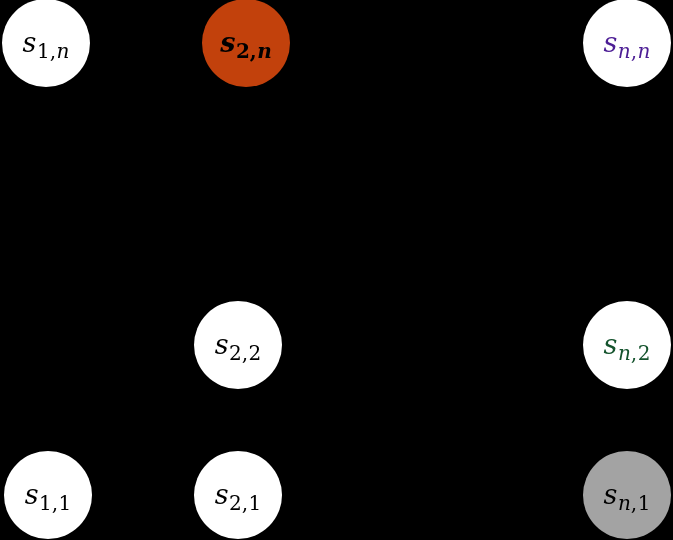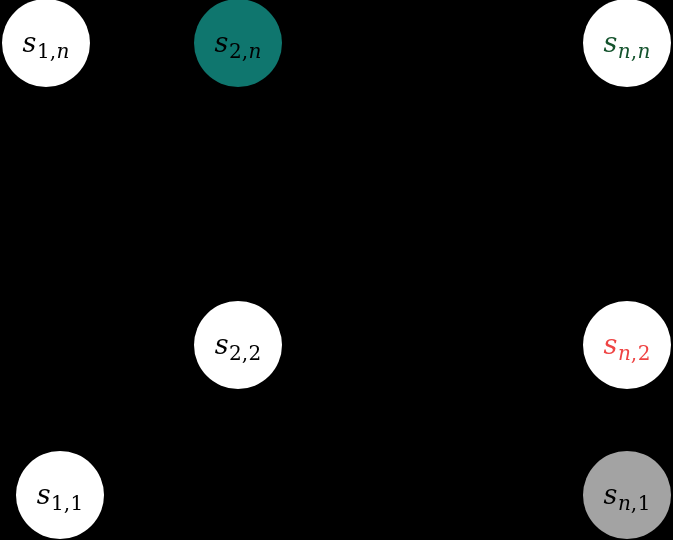--- a/index.html
+++ b/index.html
@@ -55,31 +55,34 @@
     letter-spacing: 0.5px;
   }
 </style>
 </head>
 <body>
 
 <div id="canvas" style="width: 673px; height: 540px; background: rgb(0, 0, 0);">
     <div class="node" style="left: 2px; top: -1px; width: 88px; height: 88px; background: rgb(255, 255, 255);">
       <span class="node-label" style="color: rgb(0, 0, 0);"><span class="base">s</span><span class="sub"><span class="sub-roman">1</span><span class="comma">,</span><span class="sub-italic">n</span></span></span>
     </div>
-    <div class="node" style="left: 194px; top: -1px; width: 88px; height: 88px; background: #0f766e;">
+    <div class="node" style="left: 202px; top: -1px; width: 88px; height: 88px; background: #c2410c; font-weight: bold;">
       <span class="node-label" style="color: rgb(0, 0, 0);"><span class="base">s</span><span class="sub"><span class="sub-roman">2</span><span class="comma">,</span><span class="sub-italic">n</span></span></span>
     </div>
     <div class="node" style="left: 583px; top: -1px; width: 88px; height: 88px; background: rgb(255, 255, 255);">
-      <span class="node-label" style="color: #14532d;"><span class="base">s</span><span class="sub"><span class="sub-italic">n</span><span class="comma">,</span><span class="sub-italic">n</span></span></span>
+      <span class="node-label" style="color: #4c1d95;"><span class="base">s</span><span class="sub"><span class="sub-italic">n</span><span class="comma">,</span><span class="sub-italic">n</span></span></span>
     </div>
     <div class="node" style="left: 194px; top: 301px; width: 88px; height: 88px; background: rgb(255, 255, 255); text-align: right;">
       <span class="node-label" style="color: rgb(0, 0, 0);"><span class="base">s</span><span class="sub"><span class="sub-roman">2</span><span class="comma">,</span><span class="sub-roman">2</span></span></span>
     </div>
     <div class="node" style="left: 583px; top: 301px; width: 88px; height: 88px; background: rgb(255, 255, 255);">
-      <span class="node-label" style="color: #ef4444;"><span class="base">s</span><span class="sub"><span class="sub-italic">n</span><span class="comma">,</span><span class="sub-roman">2</span></span></span>
+      <span class="node-label" style="color: #14532d;"><span class="base">s</span><span class="sub"><span class="sub-italic">n</span><span class="comma">,</span><span class="sub-roman">2</span></span></span>
     </div>
-    <div class="node" style="left: 16px; top: 451px; width: 88px; height: 88px; background: rgb(255, 255, 255);">
+    <div class="node" style="left: 4px; top: 451px; width: 88px; height: 88px; background: rgb(255, 255, 255);">
       <span class="node-label" style="color: rgb(0, 0, 0);"><span class="base">s</span><span class="sub"><span class="sub-roman">1</span><span class="comma">,</span><span class="sub-roman">1</span></span></span>
+    </div>
+    <div class="node" style="left: 194px; top: 451px; width: 88px; height: 88px; background: rgb(255, 255, 255);">
+      <span class="node-label" style="color: rgb(0, 0, 0);"><span class="base">s</span><span class="sub"><span class="sub-roman">2</span><span class="comma">,</span><span class="sub-roman">1</span></span></span>
     </div>
     <div class="node" style="left: 583px; top: 451px; width: 88px; height: 88px; background: #a3a3a3;">
       <span class="node-label" style="color: rgb(0, 0, 0);"><span class="base">s</span><span class="sub"><span class="sub-italic">n</span><span class="comma">,</span><span class="sub-roman">1</span></span></span>
     </div>
   </div>
 
 </body></html>

